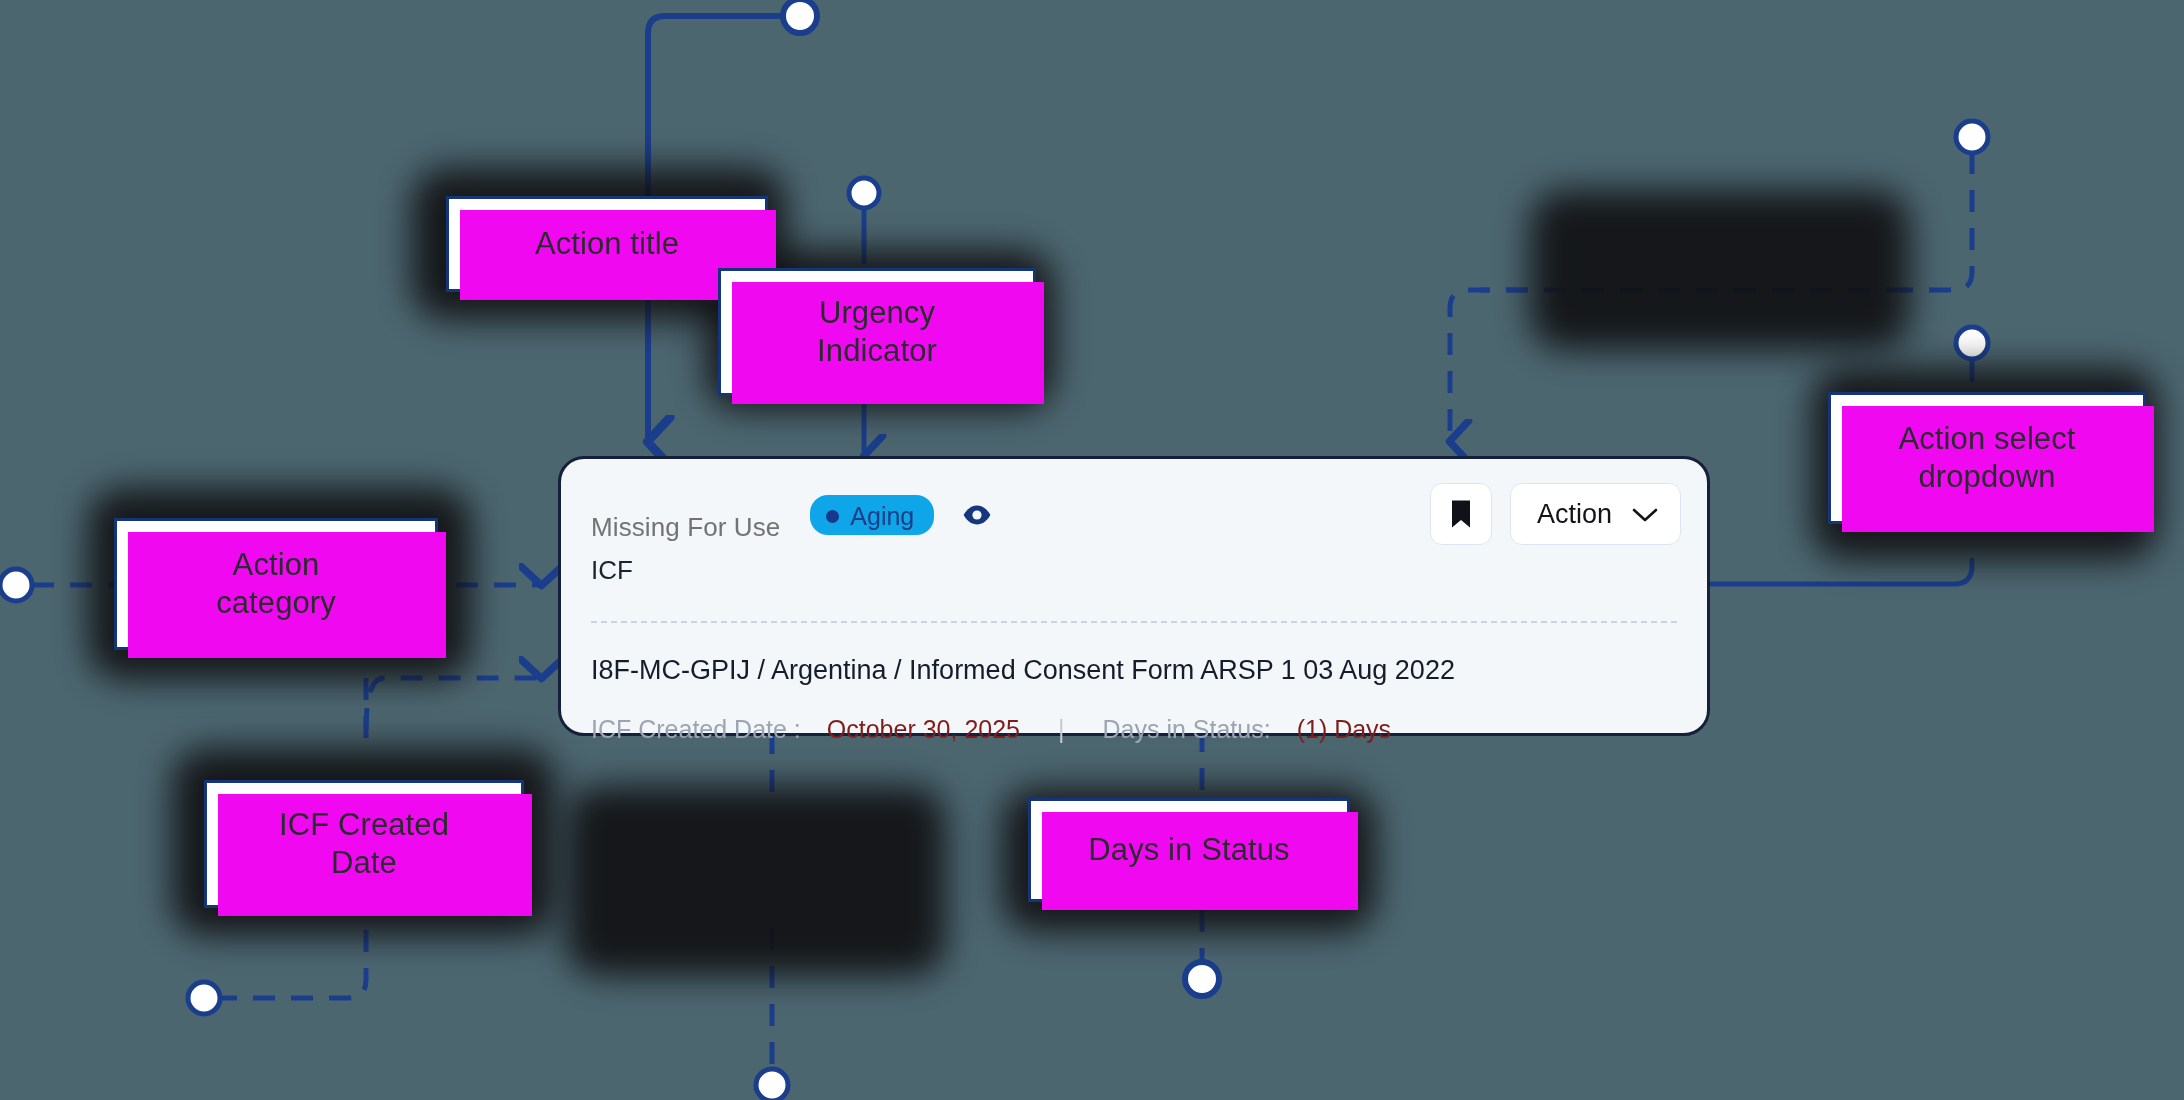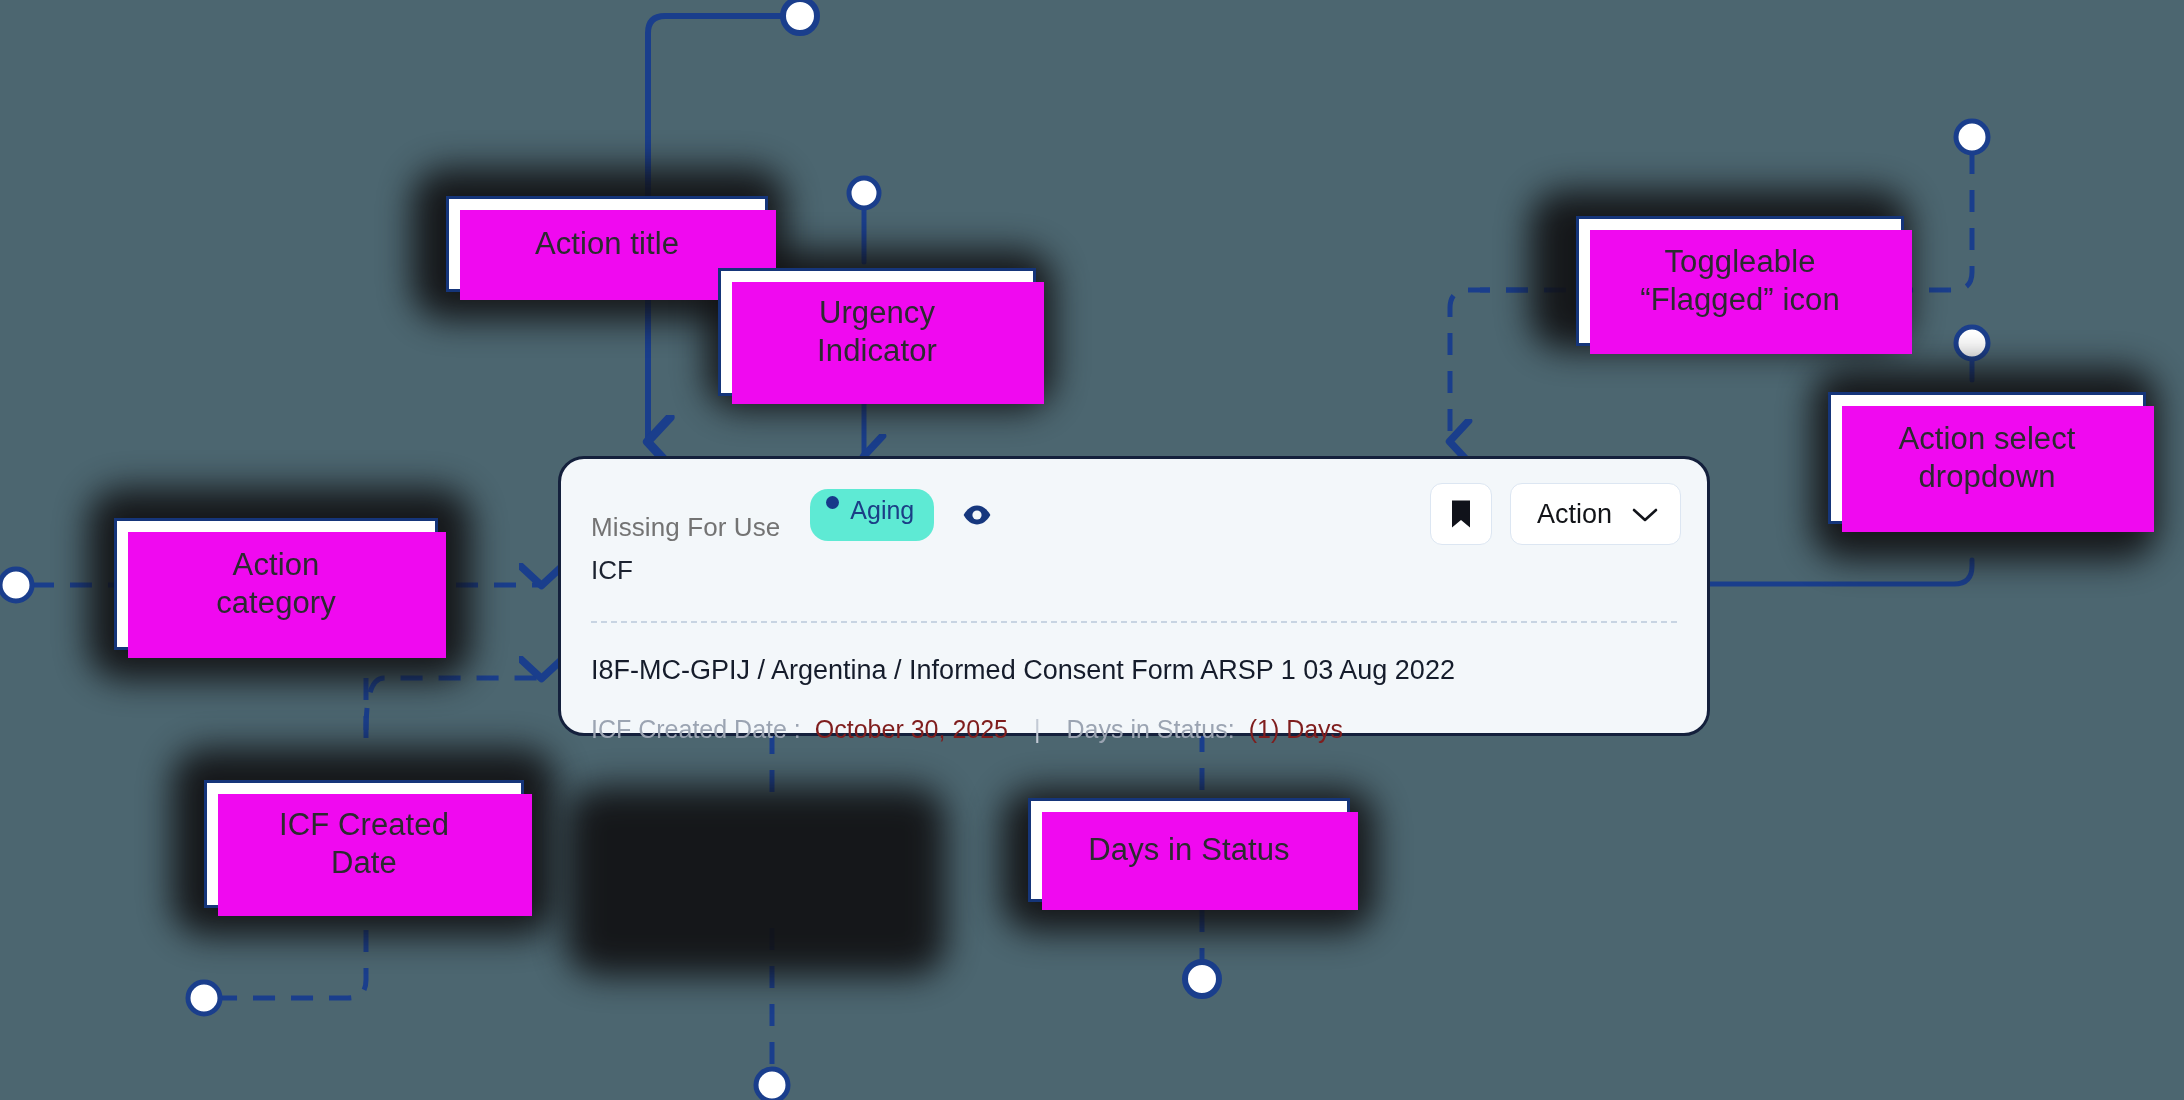--- a/index.html
+++ b/index.html
@@ -58,24 +58,24 @@
     padding:0;
   }
   .card-row1{
     position:absolute;left:30px;top:24px;right:30px;height:64px;
     display:flex;align-items:center;
   }
   .card-title{
     font-size:26px;font-weight:normal;color:#737373;letter-spacing:.1px;margin-top:24px;
   }
   .badge{
-    display:inline-flex;gap:11px;
-    background:#5eead4;color:#1B3E86;
+    display:inline-flex;align-items:center;gap:11px;
+    background:#0ea5e9;color:#1B3E86;
     border-radius:18px;
-    padding:7px 20px 16px 16px;
+    padding:7px 20px 4px 16px;
     font-size:25px;
     margin-left:30px;
   }
   .badge .dot{width:13px;height:13px;border-radius:50%;background:#17398A;display:block;}
   .eye{margin-left:28px;display:inline-flex;align-items:center;}
   .card-actions{
     position:absolute;right:26px;top:24px;display:flex;align-items:center;gap:18px;
   }
   .icon-btn{
     width:62px;height:62px;border-radius:12px;background:#FFFFFF;
@@ -93,21 +93,21 @@
   }
   .divider{
     position:absolute;left:30px;right:30px;top:162px;height:0;
     border-top:2px dashed #C8D4E2;
   }
   .card-path{
     position:absolute;left:30px;top:196px;font-size:27px;color:#151C2B;
   }
   .card-meta{
     position:absolute;left:30px;top:256px;font-size:25px;color:#151C2B;
-    display:flex;align-items:center;gap:4px;white-space:nowrap;
+    display:flex;align-items:center;gap:16px;white-space:nowrap;
   }
   .meta-label{color:#9BA4B2;}
   .meta-value{color:#7f1d1d;}
   .meta-sep{color:#C3CAD5;margin:0 22px;}
 </style>
 </head>
 <body>
 
 <div id="stage">
 
@@ -183,24 +183,20 @@
 
   <div class="callout" style="left:446px;top:196px;width:322px;height:96px;">
     <span>Action title</span>
   </div>
 
   <div class="callout" style="left:718px;top:268px;width:318px;height:128px;white-space:pre-line;">
     <span>Urgency
 Indicator</span>
   </div>
 
-  <div class="callout" style="left:1576px;top:216px;width:328px;height:130px;white-space:pre-line;">
-    <span>Toggleable
-“Flagged” icon</span>
-  </div>
 
   <div class="callout" style="left:1828px;top:392px;width:318px;height:132px;white-space:pre-line;">
     <span>Action select
 dropdown</span>
   </div>
 
   <div class="callout" style="left:114px;top:518px;width:324px;height:132px;white-space:pre-line;">
     <span>Action
 category</span>
   </div>

